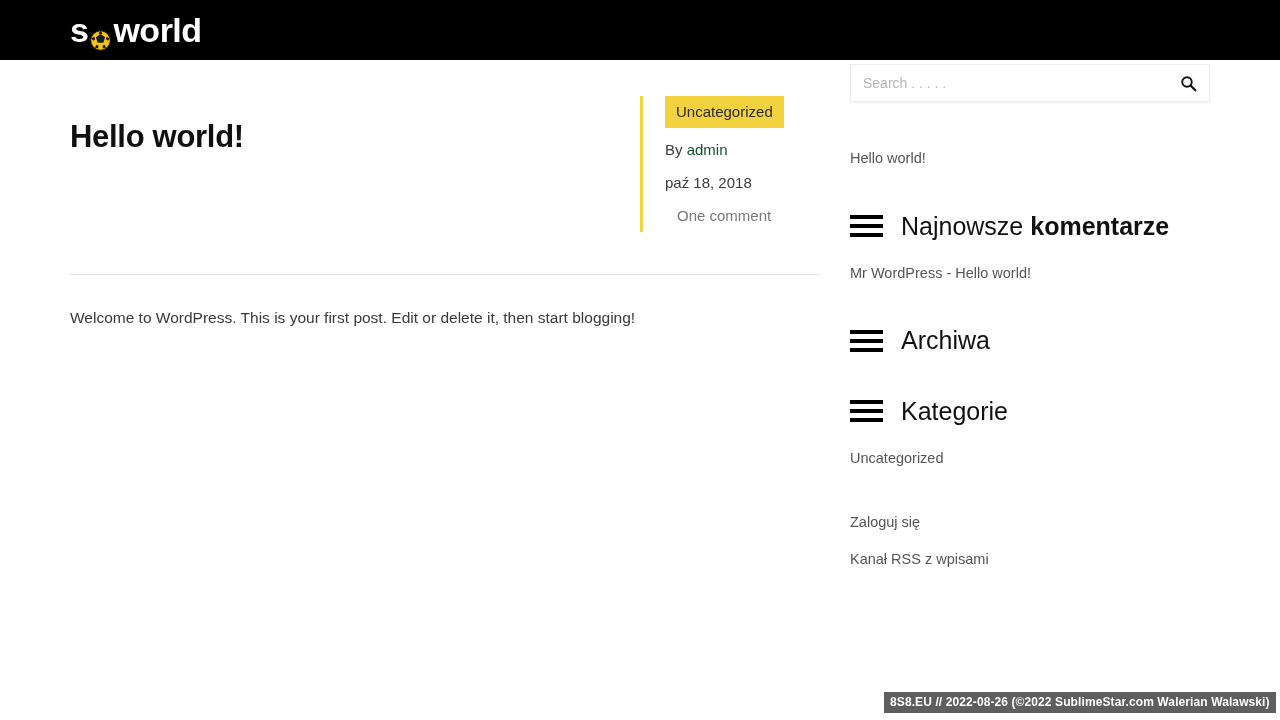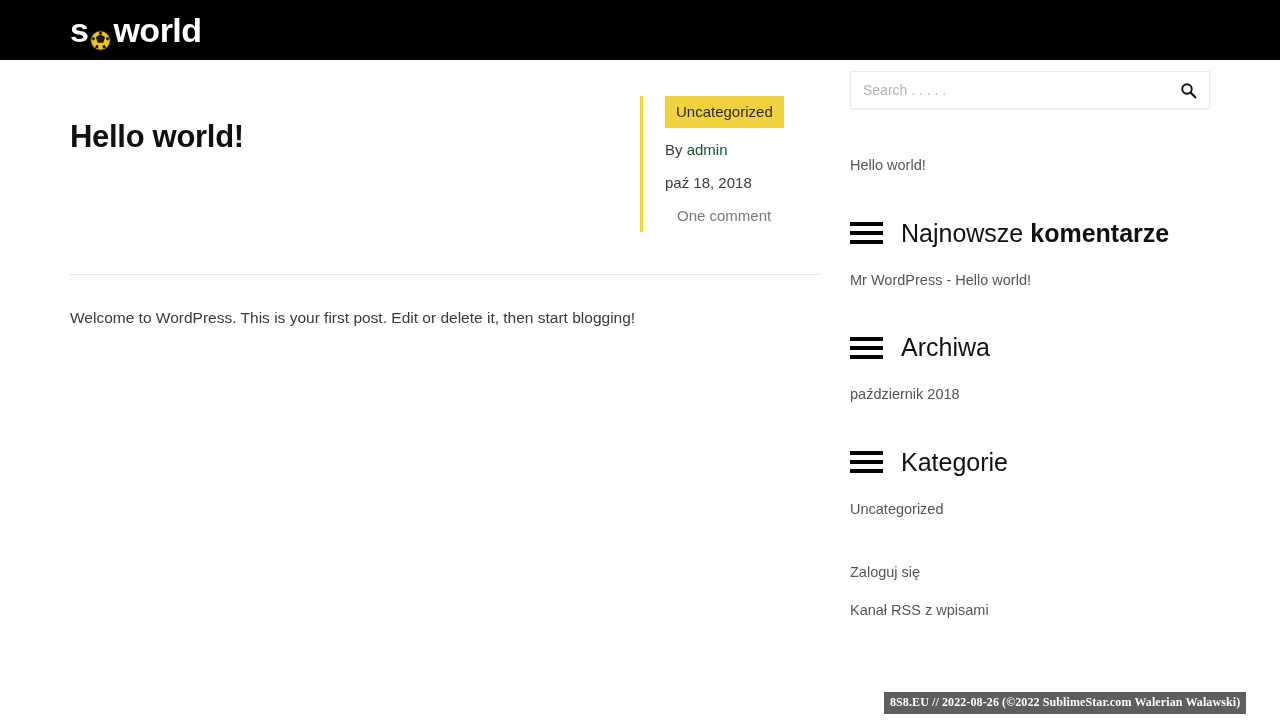--- a/index.html
+++ b/index.html
@@ -111,21 +111,21 @@
 
   
   .search-box {
     position: relative;
     height: 38px;
     border: 1px solid #ececec;
     background: #ffffff;
     box-shadow: 0 1px 2px rgba(0,0,0,0.05);
     display: flex;
     align-items: center;
-    margin-top: 11px;
+    margin-top: 4px;
   }
   .search-input {
     flex: 1;
     border: none;
     outline: none;
     height: 100%;
     padding: 0 40px 0 12px;
     font-family: "Liberation Sans", sans-serif;
     font-size: 14px;
     color: #444;
@@ -192,21 +192,20 @@
     position: absolute;
     left: 884px;
     top: 692px;
     background: #5e5e5e;
     color: #ffffff;
     font-size: 12px;
     font-weight: 700;
     padding: 3px 6px 4px;
     white-space: nowrap;
     letter-spacing: 0.1px;
-    font-family: Liberation Serif, serif;
   }
 </style>
 </head>
 <body>
 
 <header class="site-header">
   <a class="brand">
     <span class="b-pre">s</span>
     <span class="ball-icon">
       <svg viewBox="0 0 32 32" width="21" height="21" aria-hidden="true">
@@ -277,23 +276,20 @@
         </section>
         <section class="widget">
           <div class="widget-head">
             <span class="burger">
               <i></i>
               <i></i>
               <i></i>
             </span>
             <h3 class="widget-title"><span>Archiwa</span><b></b></h3>
           </div>
-          <ul class="widget-list">
-            <li>październik 2018</li>
-          </ul>
         </section>
         <section class="widget">
           <div class="widget-head">
             <span class="burger">
               <i></i>
               <i></i>
               <i></i>
             </span>
             <h3 class="widget-title"><span>Kategorie</span><b></b></h3>
           </div>

